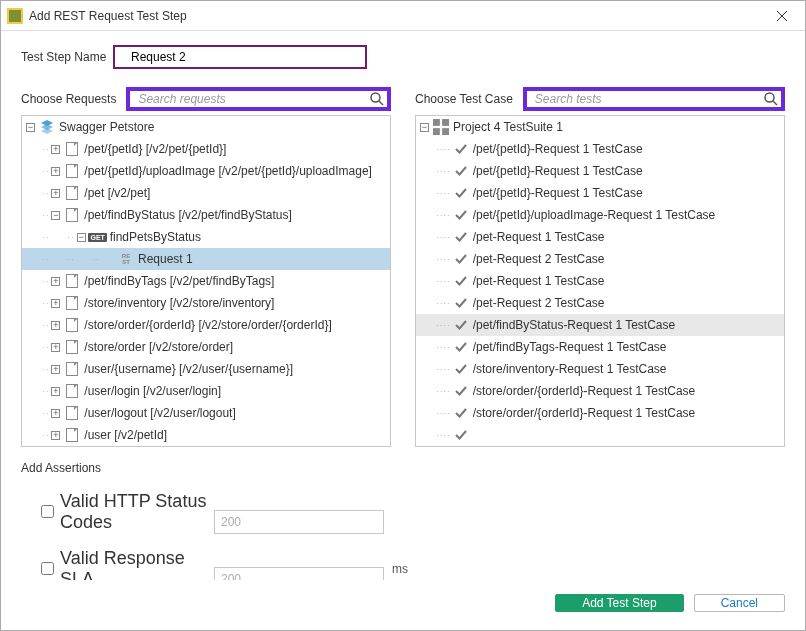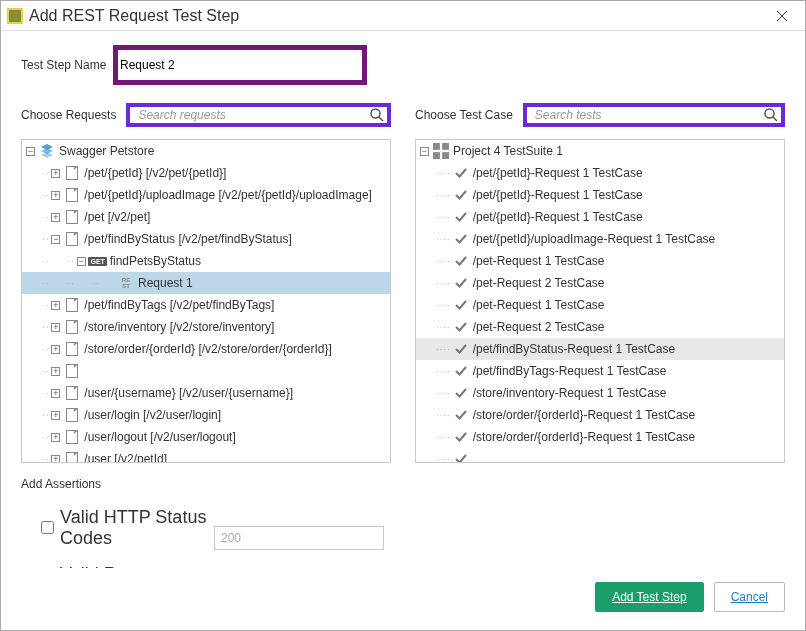--- a/index.html
+++ b/index.html
@@ -2,33 +2,33 @@
 <html><head>
 <meta charset="utf-8">
 <style>
 * { box-sizing: border-box; margin: 0; padding: 0; }
 body { font-family: "Segoe UI", Arial, sans-serif; font-size: 12px; color: #333; background: #fff; }
 
 .window { width: 806px; height: 631px; border: 1px solid #aaa; display: flex; flex-direction: column; background: #fff; }
 
 .titlebar { height: 30px; display: flex; align-items: center; padding: 0 0 0 6px; border-bottom: 1px solid #ddd; }
 .titlebar .app-icon { width: 16px; height: 16px; margin-right: 6px; display: inline-flex; align-items: center; justify-content: center; }
-.titlebar .title { flex: 1; font-size: 16px; color: #333; }
+.titlebar .title { flex: 1; font-size: 12px; color: #333; }
 .titlebar .close { width: 46px; height: 30px; display: flex; align-items: center; justify-content: center; cursor: pointer; }
 .titlebar .close svg { width: 10px; height: 10px; }
 
 .body { flex: 1; padding: 14px 20px 0 20px; display: flex; flex-direction: column; overflow: hidden; }
 
 .name-row { display: flex; align-items: center; margin-bottom: 18px; }
 .name-row label { width: 92px; font-size: 12px; color: #333; }
-.name-row input { width: 254px; height: 40px; border: 5px solid #701a75; padding: 0 2px; font-size: 12px; }
+.name-row input { width: 254px; height: 24px; border: 2px solid #701a75; padding: 0 16px; font-size: 12px; }
 
 .columns { display: flex; gap: 24px; height: 360px; }
 .column { flex: 1; display: flex; flex-direction: column; min-width: 0; }
-.col-header { display: flex; align-items: center; margin-bottom: 12px; gap: 10px; }
+.col-header { display: flex; align-items: center; margin-bottom: 4px; gap: 10px; }
 .col-header .heading { font-size: 12px; color: #333; white-space: nowrap; }
 .search-wrap { flex: 1; position: relative; display: flex; align-items: center; }
 .search-wrap input { width: 100%; height: 24px; border: 4px solid #6d28d9; padding: 0 26px 0 8px; font-size: 12px; font-style: italic; color: #888; }
 .search-wrap input::placeholder { color: #999; font-style: italic; }
 .search-wrap .mag { position: absolute; right: 6px; top: 4px; width: 16px; height: 16px; pointer-events: none; }
 
 .tree-box { flex: 1; border: 1px solid #c8c8c8; overflow-y: auto; overflow-x: hidden; background: #fff; position: relative; }
 .tree-box::-webkit-scrollbar { width: 17px; }
 .tree-box::-webkit-scrollbar-track { background: #f0f0f0; }
 .tree-box::-webkit-scrollbar-thumb { background: #c8c8c8; border: 1px solid #ddd; }
@@ -52,21 +52,21 @@
 .assertions .section-title { font-size: 12px; margin-bottom: 14px; }
 .assert-row { display: flex; align-items: center; margin-bottom: 12px; padding-left: 20px; }
 .assert-row input[type=checkbox] { width: 13px; height: 13px; margin-right: 6px; }
 .assert-row .alabel { width: 154px; font-size: 18px; }
 .assert-row input[type=text] { width: 170px; height: 24px; border: 1px solid #c8c8c8; padding: 0 6px; font-size: 12px; }
 .assert-row input[type=text]:disabled { background: #fff; color: #aaa; margin-top: 21px; }
 .assert-row input[type=text]::placeholder { color: #aaa; }
 .assert-row .unit { margin-left: 8px; font-size: 12px; color: #555; }
 
 .footer { display: flex; justify-content: flex-end; gap: 10px; padding: 14px 20px 18px 0; }
-.btn { height: 30px; padding: 0 16px; font-size: 12px; border-radius: 2px; cursor: pointer; display: inline-flex; align-items: center; justify-content: center; text-decoration: underline; }
+.btn { height: 18px; padding: 0 26px; font-size: 12px; border-radius: 2px; cursor: pointer; display: inline-flex; align-items: center; justify-content: center; }
 .btn-primary { background: #1b9e6b; color: #fff; border: 1px solid #1b9e6b; }
 .btn-secondary { background: #fff; color: #1b7cc2; border: 1px solid #b8b8b8; }
 </style>
 </head>
 <body>
 
 <div class="window">
 
   <div class="titlebar">
     <span class="app-icon">
@@ -206,20 +206,21 @@
               </span>
               <span class="label">/store/order/{orderId} [/v2/store/order/{orderId}]</span>
             </div>
             <div class="tree-row" style="padding-left:4px">
               <span class="expander"></span>
               <span class="dots">··</span>
               <span class="expander box">+</span>
               <span class="icon">
                 <span class="page-icon"></span>
               </span>
+              <span class="label">/store/order [/v2/store/order]</span>
             </div>
             <div class="tree-row" style="padding-left:4px">
               <span class="expander"></span>
               <span class="dots">··</span>
               <span class="expander box">+</span>
               <span class="icon">
                 <span class="page-icon"></span>
               </span>
               <span class="label">/user/{username} [/v2/user/{username}]</span>
             </div>

